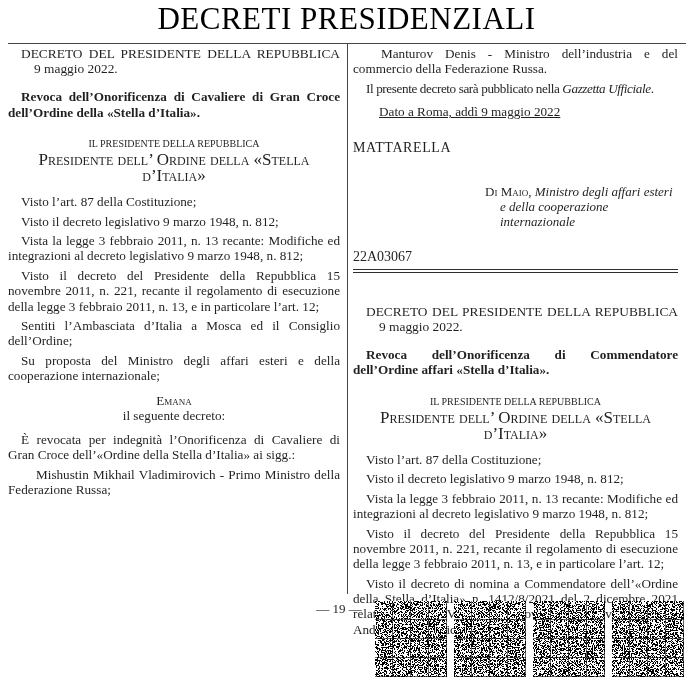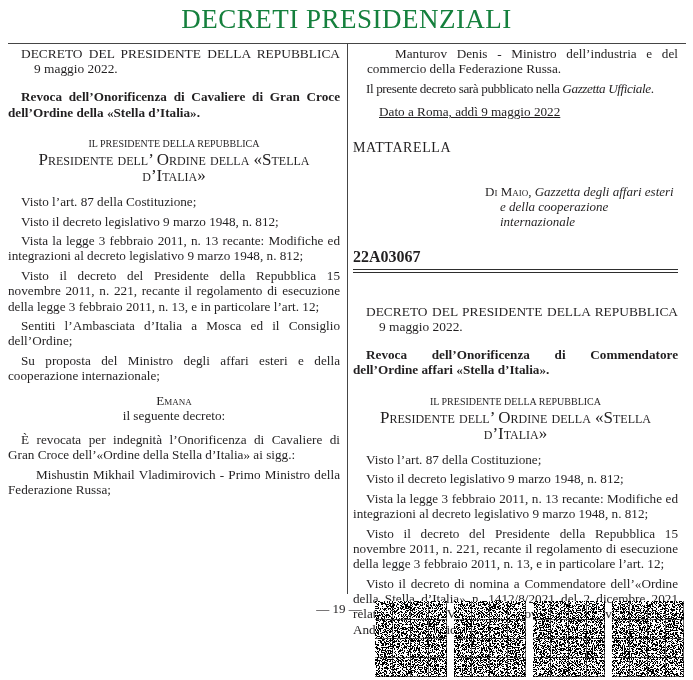--- a/index.html
+++ b/index.html
@@ -3,21 +3,21 @@
 <meta charset="utf-8">
 <style>
   html,body{margin:0;padding:0;}
   body{
     width:693px;height:680px;background:#ffffff;position:relative;
     font-family:"Liberation Serif", serif;color:#211f20;
     -webkit-font-smoothing:antialiased;overflow:hidden;
   }
   .masthead-title{
     position:absolute;top:3px;left:0;width:100%;text-align:center;
-    font-size:27px;line-height:32px;color:#15803d;letter-spacing:.5px;font-weight:400;
+    font-size:31px;line-height:32px;color:#000000;letter-spacing:.5px;font-weight:400;
   }
   .masthead-rule{position:absolute;top:43px;left:8px;width:678px;height:1px;background:#454545;}
   .column-divider{position:absolute;top:43px;left:347px;width:1px;height:551px;background:#454545;}
 
   .col{position:absolute;top:39px;font-size:13.2px;line-height:15.2px;text-align:justify;}
   .col-left{left:8px;width:332px;}
   .col-right{left:353px;width:325px;}
 
   p{margin:0;text-indent:13px;}
   .recital{margin-bottom:4.5px;}
@@ -42,21 +42,21 @@
   .dateline{margin-top:8px;margin-bottom:21px;text-indent:26px;text-decoration:underline;}
   .president-signature{text-align:left;text-indent:0;font-size:14px;letter-spacing:.6px;margin-bottom:28px;}
 
   .minister-block{
     width:178px;margin-left:auto;margin-right:0;text-align:left;
     text-indent:-15px;padding-left:15px;font-size:13px;line-height:15px;margin-bottom:20px;
   }
   .minister-name{font-variant:small-caps;}
   .minister-title{font-style:italic;}
 
-  .ref-code{font-weight:bold;font-size:16px;text-indent:0;margin-top:14px;}
+  .ref-code{font-weight:normal;font-size:14px;text-indent:0;margin-top:14px;}
   .double-rule{height:2px;border-top:1px solid #2e2e2e;border-bottom:1px solid #2e2e2e;margin-top:5px;}
   .decree2-gap{margin-top:31px;}
 
   .page-number{position:absolute;top:601px;left:298px;width:82px;text-align:center;font-size:13px;color:#211f20;}
 
   .stamps{position:absolute;top:601px;left:375px;display:flex;gap:7px;}
   .stamp{width:72px;height:76px;position:relative;background:#777;}
   .stamp svg{display:block;}
   .stamp::after{
     content:"";position:absolute;inset:0;
@@ -112,29 +112,29 @@
     <span class="emana-name">Emana</span>
     <span class="emana-tail">il seguente decreto:</span>
   </div>
 
 
   <p class="recital">È revocata per indegnità l’Onorificenza di Cavaliere di Gran Croce dell’«Ordine della Stella d’Italia» ai sigg.:</p>
   <p class="deep-indent">Mishustin Mikhail Vladimirovich - Primo Ministro della Federazione Russa;</p>
 </div>
 
 <div class="col col-right">
-  <p class="deep-indent" style="margin-top:7px;margin-left:14px;">Manturov Denis - Ministro dell’industria e del commercio della Federazione Russa.</p>
+  <p class="deep-indent" style="margin-top:7px;">Manturov Denis - Ministro dell’industria e del commercio della Federazione Russa.</p>
 
   <p class="pub-line"><span>Il presente decreto sarà pubblicato nella </span><span class="italic">Gazzetta Ufficiale</span><span>.</span></p>
 
   <p class="dateline">Dato a Roma, addì 9 maggio 2022</p>
 
   <p class="president-signature">MATTARELLA</p>
 
-  <div class="minister-block"><span class="minister-name">Di Maio</span><span>, </span><span class="minister-title">Gazzetta degli affari esteri e della cooperazione internazionale</span></div>
+  <div class="minister-block"><span class="minister-name">Di Maio</span><span>, </span><span class="minister-title">Ministro degli affari esteri e della cooperazione internazionale</span></div>
 
   <p class="ref-code">22A03067</p>
   <div class="double-rule"></div>
 
   <p class="decree-heading decree2-gap">
     <span class="hl1">DECRETO DEL PRESIDENTE DELLA REPUBBLICA</span>
     <span class="hl2">9 maggio 2022.</span>
   </p>
 
   <p class="subject">Revoca dell’Onorificenza di Commendatore dell’Ordine affari «Stella d’Italia».</p>

